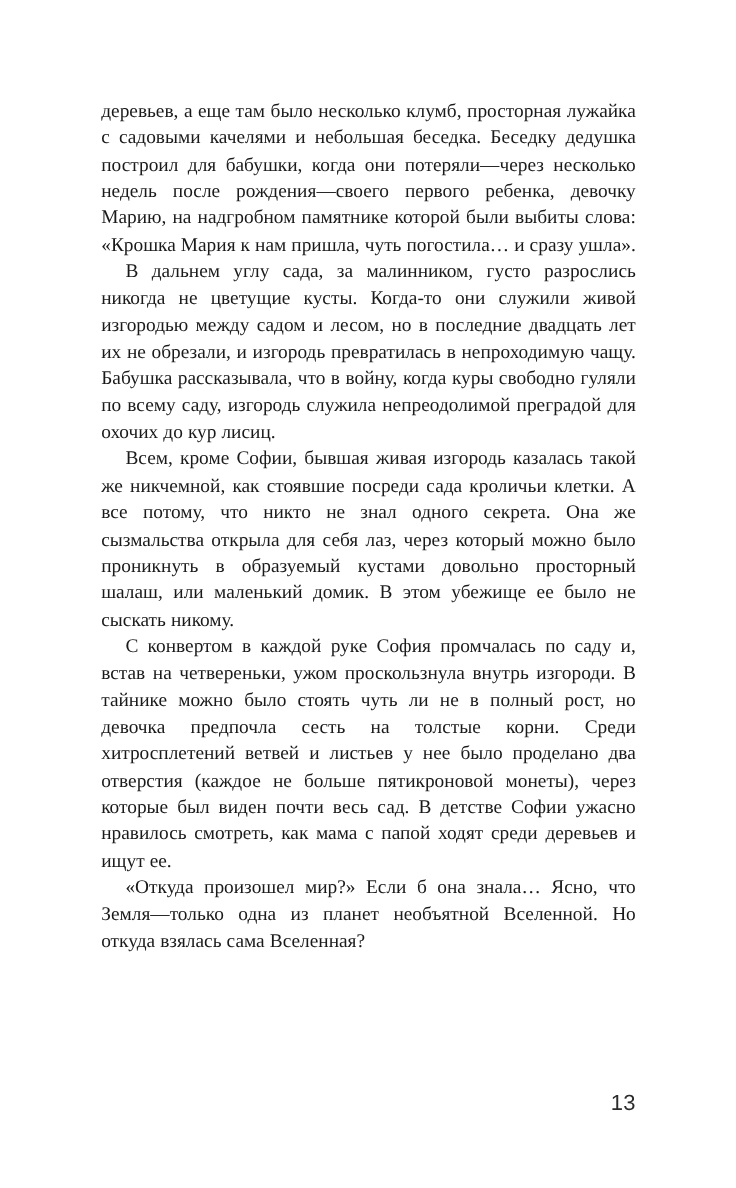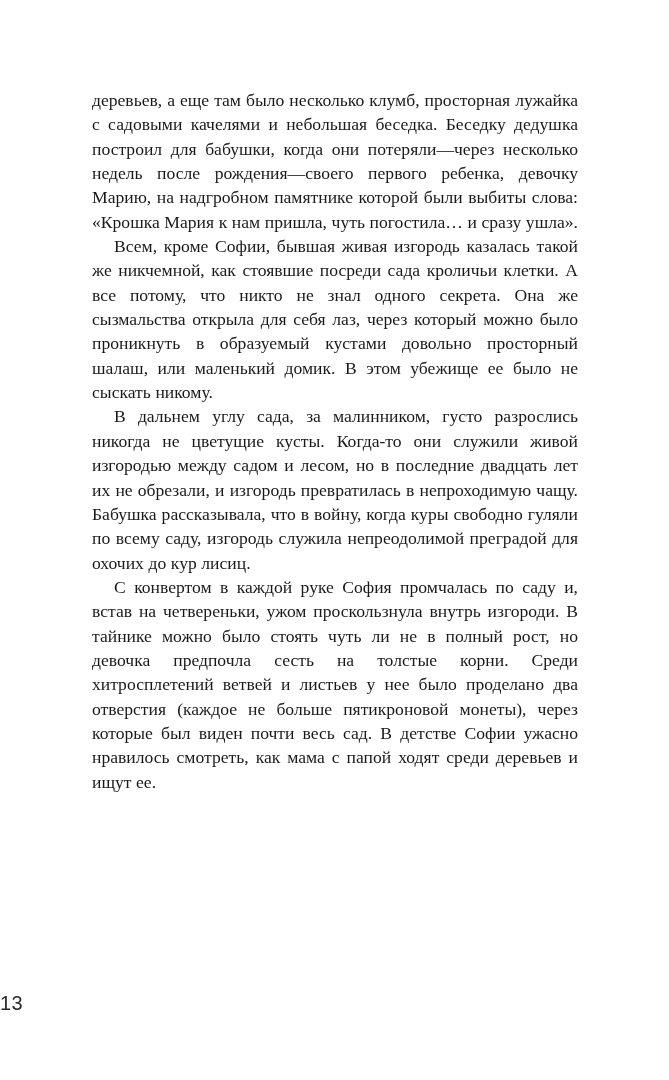--- a/index.html
+++ b/index.html
@@ -39,35 +39,36 @@
     word-spacing: 0.2px;
   }
   .para.first-line-flush {
     text-indent: 0;
   }
   .page-number {
     position: absolute;
     left: 0;
     top: 993px;
     width: 578px;
-    text-align: left;
+    text-align: right;
     font-family: "Liberation Sans", "DejaVu Sans", sans-serif;
     font-size: 20px;
     line-height: 20px;
     color: #2b2b2b;
     letter-spacing: 0.3px;
   }
 </style>
 </head>
 <body>
 
 <div class="page">
 
   <div class="text-block">
     <p class="para first-line-flush">деревьев, а еще там было несколько клумб, просторная лужайка с садовыми качелями и небольшая беседка. Беседку дедушка построил для бабушки, когда они потеряли—через несколько недель после рождения—своего первого ребенка, девочку Марию, на надгробном памятнике которой были выбиты слова: «Крошка Мария к нам пришла, чуть погостила… и сразу ушла».</p>
+    <p class="para">В дальнем углу сада, за малинником, густо разрослись никогда не цветущие кусты. Когда-то они служили живой изгородью между садом и лесом, но в последние двадцать лет их не обрезали, и изгородь превратилась в непроходимую чащу. Бабушка рассказывала, что в войну, когда куры свободно гуляли по всему саду, изгородь служила непреодолимой преградой для охочих до кур лисиц.</p>
     <p class="para">Всем, кроме Софии, бывшая живая изгородь казалась такой же никчемной, как стоявшие посреди сада кроличьи клетки. А все потому, что никто не знал одного секрета. Она же сызмальства открыла для себя лаз, через который можно было проникнуть в образуемый кустами довольно просторный шалаш, или маленький домик. В этом убежище ее было не сыскать никому.</p>
-    <p class="para">В дальнем углу сада, за малинником, густо разрослись никогда не цветущие кусты. Когда-то они служили живой изгородью между садом и лесом, но в последние двадцать лет их не обрезали, и изгородь превратилась в непроходимую чащу. Бабушка рассказывала, что в войну, когда куры свободно гуляли по всему саду, изгородь служила непреодолимой преградой для охочих до кур лисиц.</p>
     <p class="para">С конвертом в каждой руке София промчалась по саду и, встав на четвереньки, ужом проскользнула внутрь изгороди. В тайнике можно было стоять чуть ли не в полный рост, но девочка предпочла сесть на толстые корни. Среди хитросплетений ветвей и листьев у нее было проделано два отверстия (каждое не больше пятикроновой монеты), через которые был виден почти весь сад. В детстве Софии ужасно нравилось смотреть, как мама с папой ходят среди деревьев и ищут ее.</p>
+    <p class="para">«Откуда произошел мир?» Если б она знала… Ясно, что Земля—только одна из планет необъятной Вселенной. Но откуда взялась сама Вселенная?</p>
   </div>
 
   <div class="page-number">13</div>
 
 </div>
 
 </body></html>

